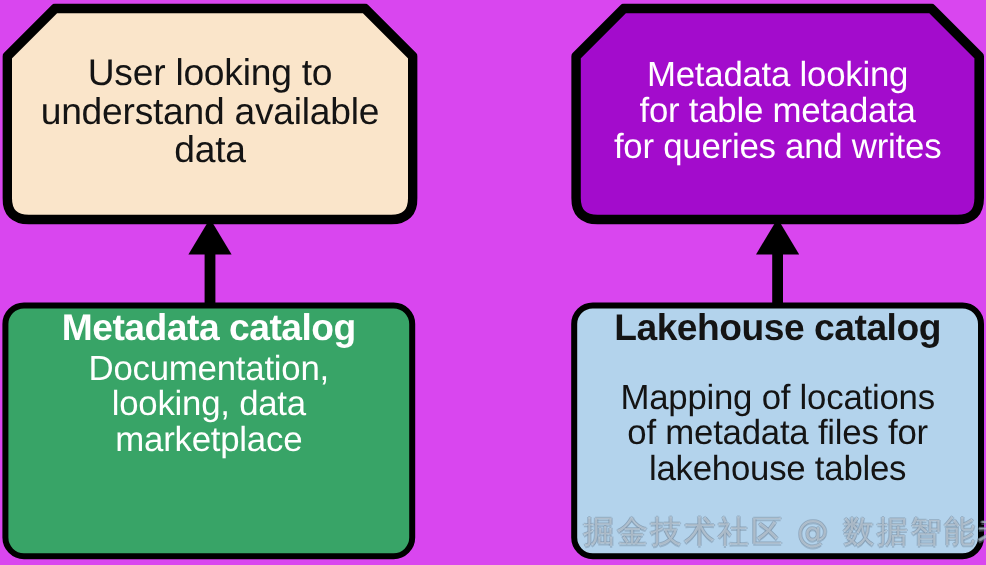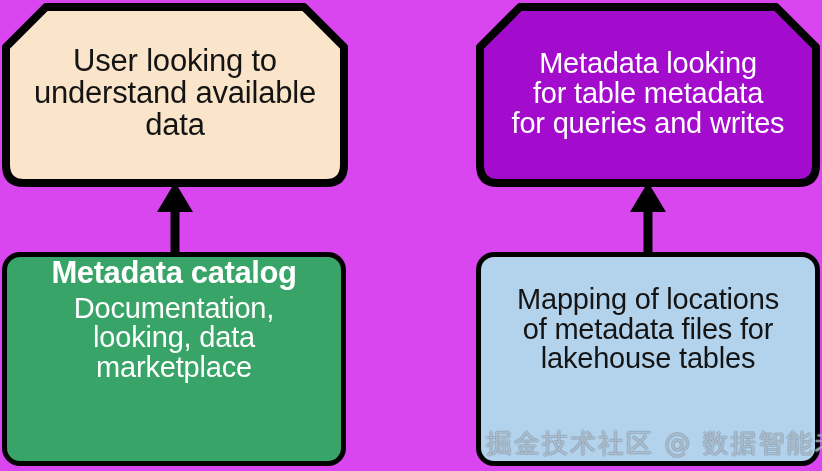--- a/index.html
+++ b/index.html
@@ -150,20 +150,21 @@
     <div class="catalog-box" style="background:#38A467;">
       <div class="catalog-title" style="font-size:31px; color:#ffffff;">Metadata catalog</div>
       <div class="catalog-body" style="font-size:29px; color:#ffffff;">Documentation,
 looking, data
 marketplace</div>
     </div>
   </div>
 
   <div class="catalog-wrap" style="left:476px; top:252px; width:344px; height:214px;">
     <div class="catalog-box" style="background:#B3D3EC;">
+      <div class="catalog-title" style="font-size:31px; color:#141414;">Lakehouse catalog</div>
       <div class="catalog-body" style="font-size:29px; color:#141414;margin-top:28px;">Mapping of locations
 of metadata files for
 lakehouse tables</div>
     </div>
   </div>
 
   <div class="watermark" style="left:486px; top:426px;">掘金技术社区 @ 数据智能老司机</div>
 
 </div>
 

